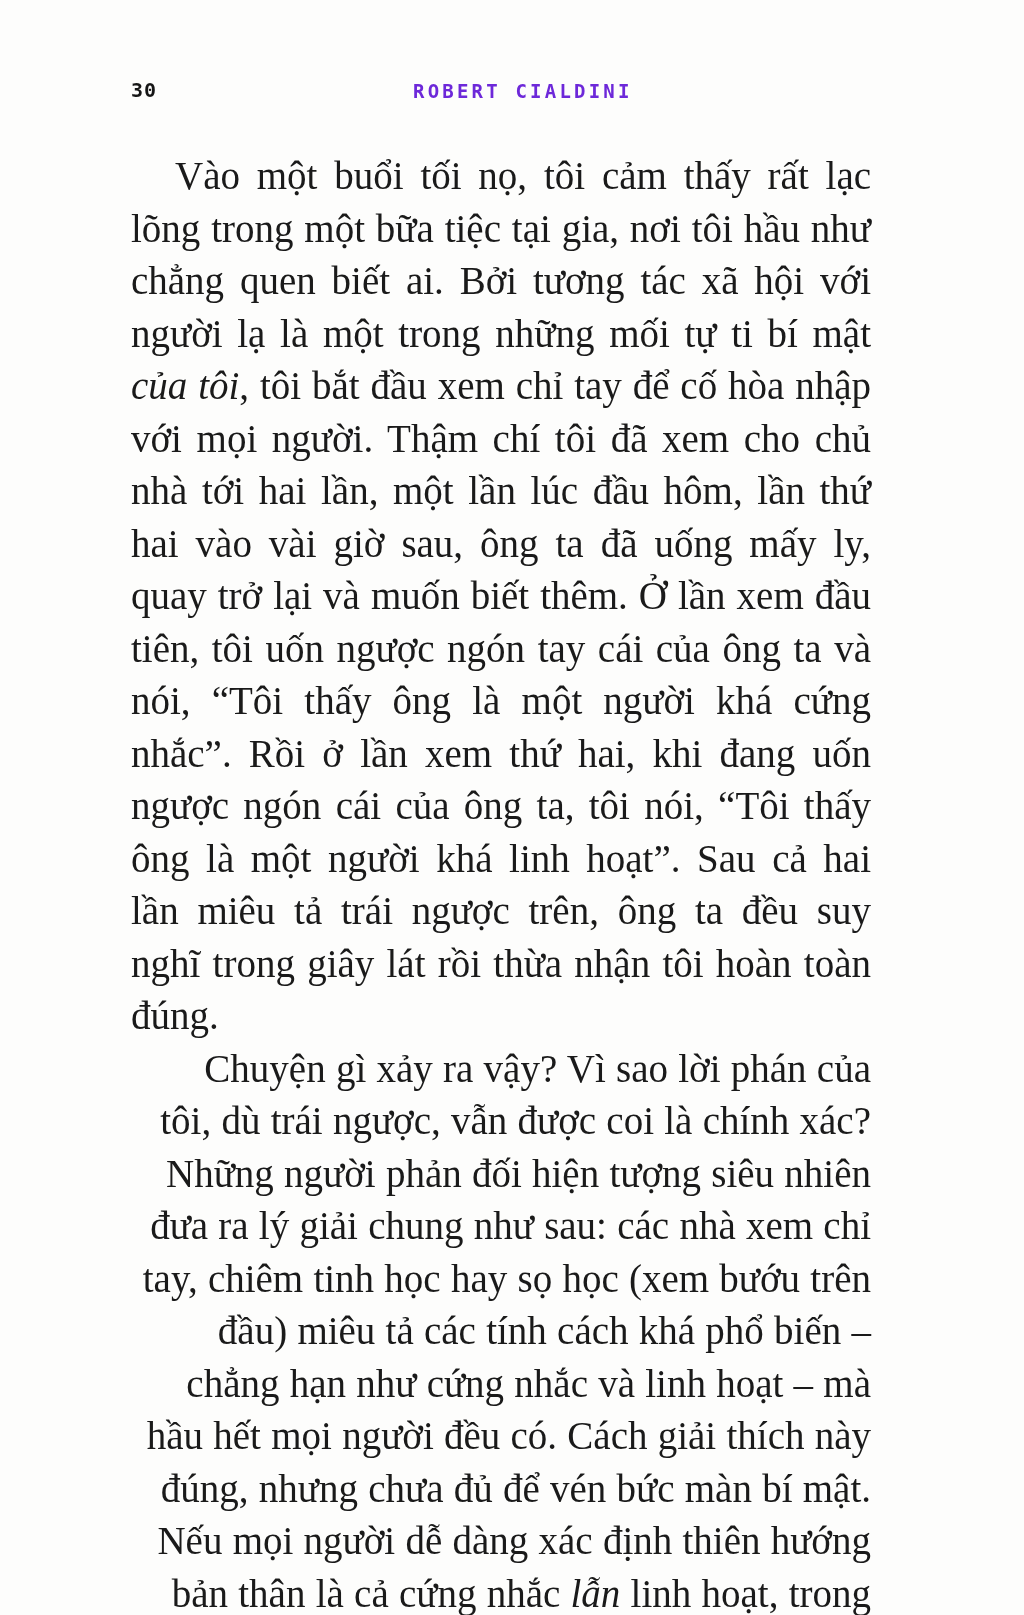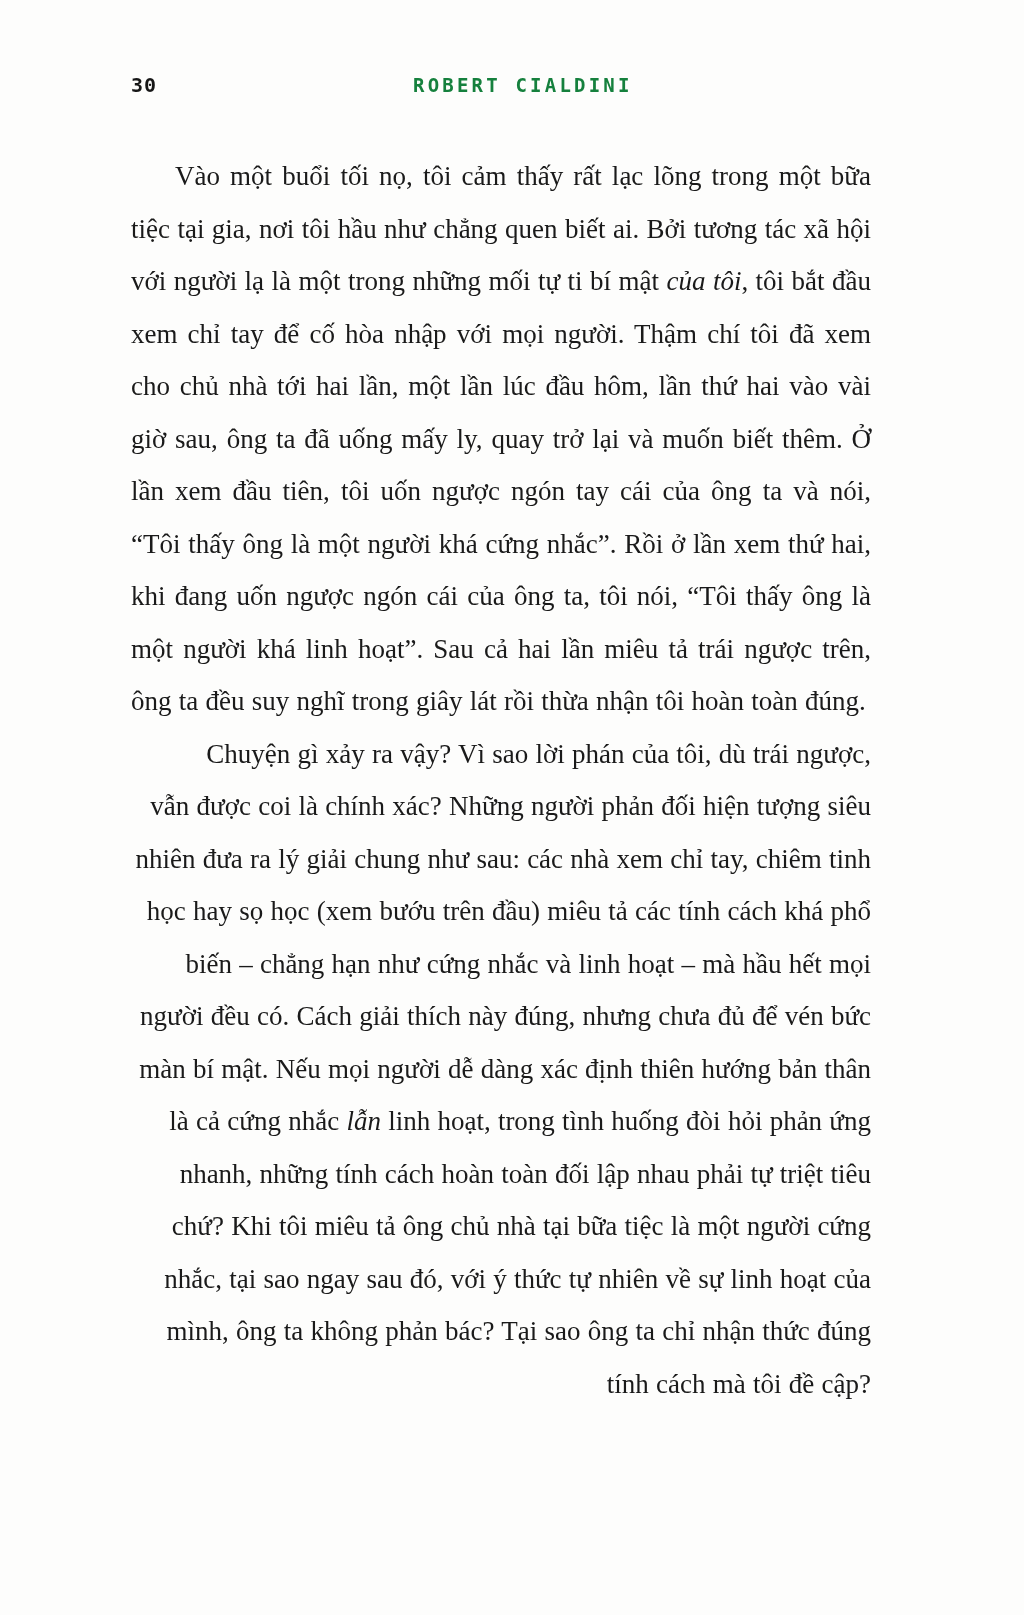--- a/index.html
+++ b/index.html
@@ -20,50 +20,50 @@
     inset: 0;
     background: #fdfdfc;
   }
   .header {
     position: absolute;
     top: 68px;
     left: 131px;
     right: 131px;
     height: 34px;
     display: flex;
-    align-items: center;
+    align-items: flex-end;
   }
   .folio {
     font-family: "DejaVu Sans Mono", "Liberation Mono", monospace;
     font-size: 20px;
     font-weight: 700;
     letter-spacing: 1px;
     color: #161616;
     width: 120px;
   }
   .running-head {
     flex: 1;
     text-align: left;
     font-family: "DejaVu Sans Mono", "Liberation Mono", monospace;
     font-size: 19px;
     font-weight: 700;
     letter-spacing: 3.2px;
-    color: #15803d;
+    color: #6d28d9;
     padding-left: 162px;
     white-space: nowrap;
   }
   .body-col {
     position: absolute;
     top: 150px;
     left: 131px;
     width: 740px;
   }
   p.para {
     margin: 0;
-    font-size: 27px;
+    font-size: 39px;
     line-height: 52.5px;
     text-align: justify;
     text-justify: inter-word;
     text-indent: 44px;
     hyphens: none;
     word-spacing: 0.5px;
   }
   p.para + p.para {
     margin-top: 0px;
   }

